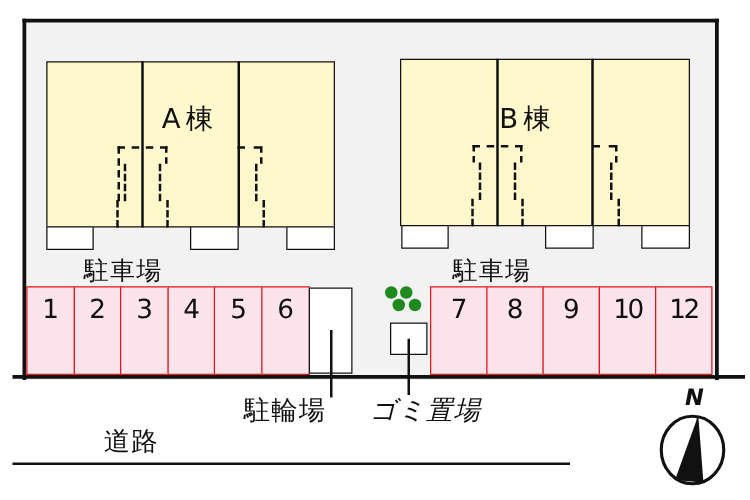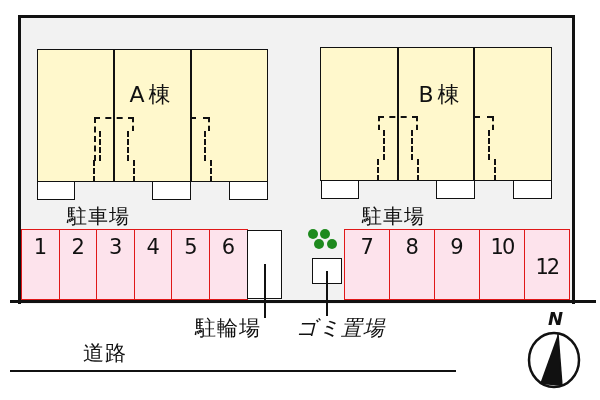--- a/index.html
+++ b/index.html
@@ -48,21 +48,21 @@
 <div class="abs dash" style="left:204px;top:131px;width:1px;height:30px;border-left-width:2px;"></div>
 <div class="abs dash" style="left:210px;top:160px;width:1px;height:22px;border-left-width:2px;"></div>
 
 <div class="abs balcony" style="left:37px;top:181px;width:38px;"></div>
 <div class="abs balcony" style="left:152px;top:181px;width:39px;"></div>
 <div class="abs balcony" style="left:229px;top:181px;width:39px;"></div>
 
 <div class="abs building" style="left:320px;top:47px;width:232px;height:134px;"></div>
 <div class="abs bdiv" style="left:397px;top:47px;height:134px;"></div>
 <div class="abs bdiv" style="left:473px;top:47px;height:134px;"></div>
-<div class="abs bldg-label" style="left:403px;top:80px;width:76px;">B棟</div>
+<div class="abs bldg-label" style="left:384px;top:80px;width:76px;">B棟</div>
 
 <div class="abs dash" style="left:378px;top:116px;width:40px;height:1px;border-top-width:2px;"></div>
 <div class="abs dash" style="left:378px;top:116px;width:1px;height:14px;border-left-width:2px;"></div>
 <div class="abs dash" style="left:383px;top:130px;width:1px;height:30px;border-left-width:2px;"></div>
 <div class="abs dash" style="left:377px;top:159px;width:1px;height:22px;border-left-width:2px;"></div>
 <div class="abs dash" style="left:416px;top:116px;width:1px;height:14px;border-left-width:2px;"></div>
 <div class="abs dash" style="left:411px;top:130px;width:1px;height:30px;border-left-width:2px;"></div>
 <div class="abs dash" style="left:417px;top:159px;width:1px;height:22px;border-left-width:2px;"></div>
 <div class="abs dash" style="left:474px;top:116px;width:19px;height:1px;border-top-width:2px;"></div>
 <div class="abs dash" style="left:492px;top:116px;width:1px;height:14px;border-left-width:2px;"></div>
@@ -114,21 +114,21 @@
     </div>
   <div class="slot">
       <span>8</span>
     </div>
   <div class="slot">
       <span>9</span>
     </div>
   <div class="slot" style="letter-spacing:-2px;">
       <span>10</span>
     </div>
-  <div class="slot" style="letter-spacing:-2px;align-items:center;">
+  <div class="slot" style="letter-spacing:-2px;">
       <span>12</span>
     </div>
 </div>
 
 <div class="abs label" style="left:195px;top:314px;">駐輪場</div>
 <div class="abs label" style="left:296px;top:314px;font-style:italic;">ゴミ置場</div>
 <div class="abs label" style="left:83px;top:339px;">道路</div>
 <div class="abs road-line"></div>
 
 <div class="abs" style="left:524px;top:308px;width:60px;height:85px;">

